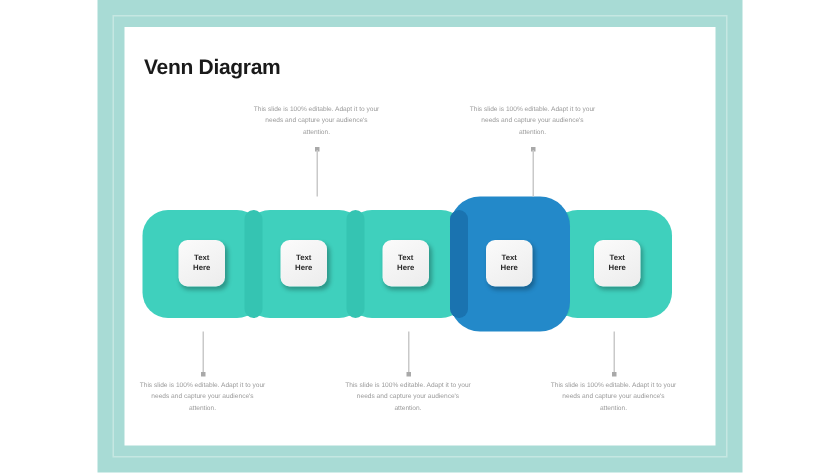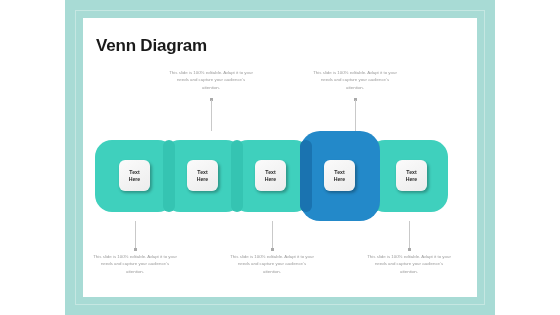--- a/index.html
+++ b/index.html
@@ -38,21 +38,21 @@
     position: absolute;
     left: 83px; top: 18px;
     width: 394px; height: 279px;
     background: #ffffff;
   }
 
   
   #page-title {
     position: absolute;
     left: 13px; top: 18px;
-    font-size: 17px;
+    font-size: 14px;
     font-weight: bold;
     color: #1a1a1a;
     letter-spacing: -0.2px;
     white-space: nowrap;
   }
 
   
   #venn-band {
     position: absolute;
     left: 0px; top: 113px;

